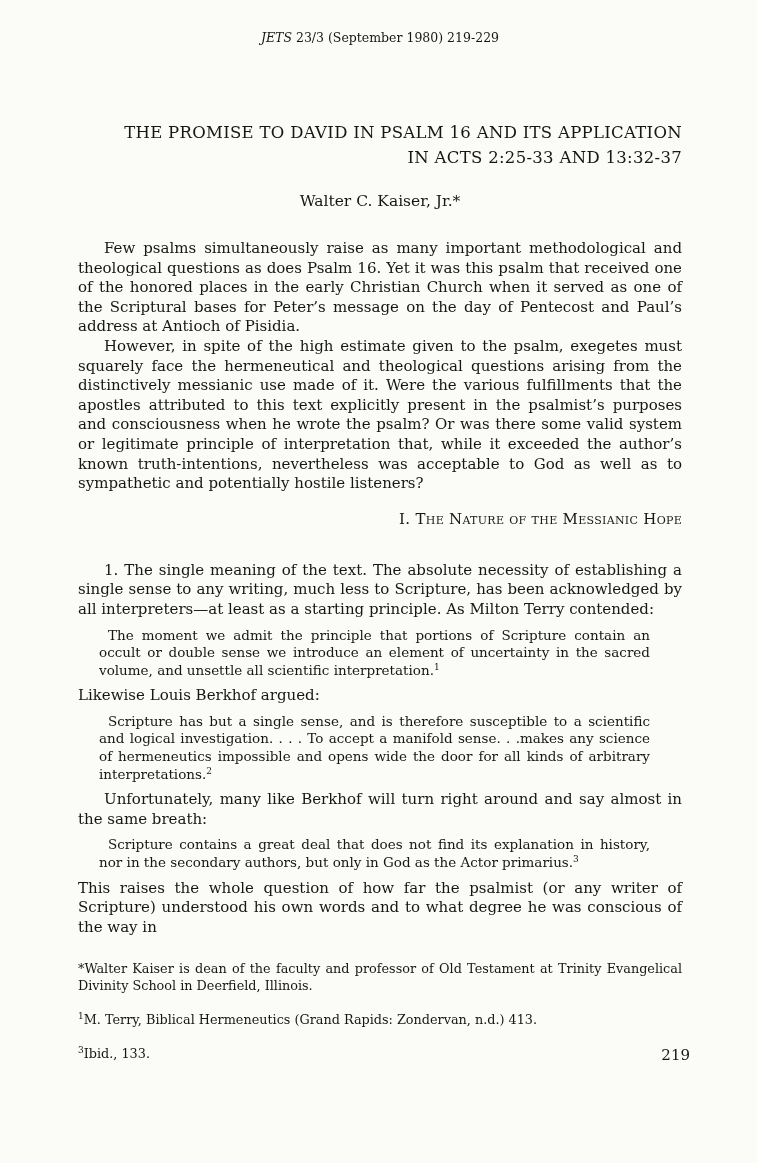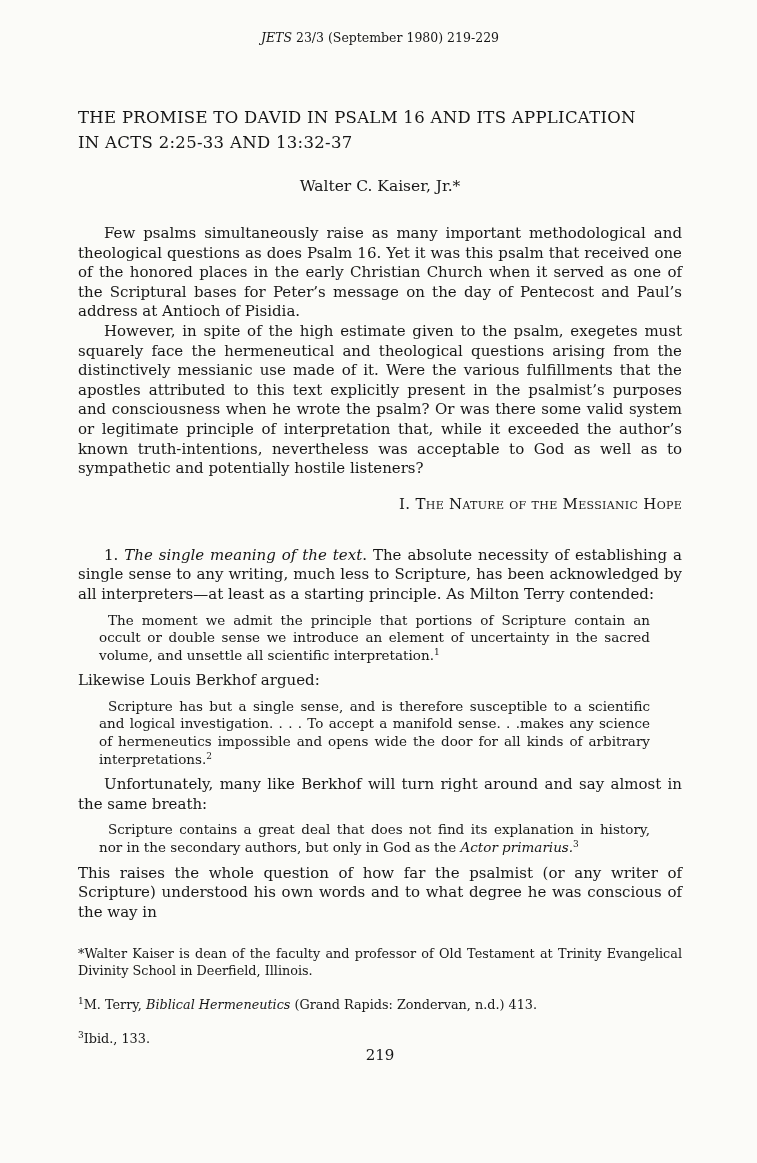--- a/index.html
+++ b/index.html
@@ -20,22 +20,22 @@
     width: 604px;
   }
   .journal-line {
     margin-top: 30px;
     font-size: 12.5px;
     line-height: 15px;
     text-align: center;
   }
   .journal-line .jname { font-style: italic; }
   .title-block {
-    margin-top: 60px;
-    text-align: left;
+    margin-top: 75px;
+    text-align: right;
     font-size: 16.5px;
     line-height: 25px;
     letter-spacing: 0.3px;
   }
   .author {
     margin-top: 22px;
     text-align: center;
     font-size: 15.5px;
     line-height: 19px;
   }
@@ -56,41 +56,41 @@
     line-height: 20px;
     letter-spacing: 0.3px;
   }
   .quote {
     margin: 7px 32px 7px 21px;
     font-size: 13.5px;
     line-height: 17.6px;
     text-align: justify;
     text-indent: 9px;
   }
-  .ital { font-style: italic; }
+  .ital { }
   sup.fn-ref {
     font-size: 9px;
     line-height: 0;
     vertical-align: super;
   }
   .footnotes {
     margin-top: 24px;
     font-size: 12.8px;
     line-height: 16.8px;
   }
   .footnote {
     margin: 0 0 17px 0;
     text-align: justify;
   }
   .page-number {
     position: absolute;
-    left: 78px;
+    left: 86px;
     width: 604px;
     top: 1046px;
-    text-align: center;
+    text-align: right;
     font-size: 15px;
   }
 </style>
 </head>
 <body>
 
 <div class="page">
   <div class="content">
 
     <div class="journal-line">

